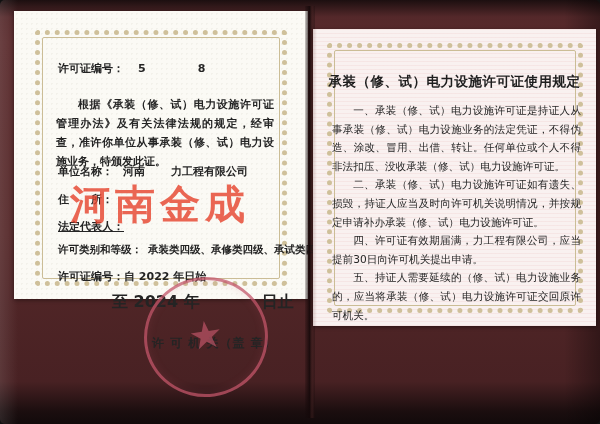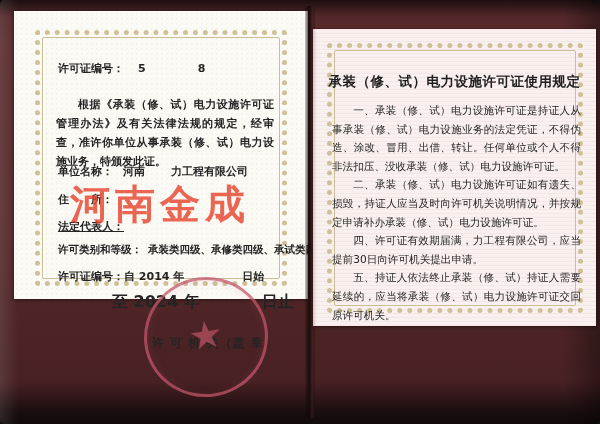--- a/index.html
+++ b/index.html
@@ -38,21 +38,21 @@
   .intro{top:84px;left:42px;width:218px;font-size:11px;font-weight:bold;line-height:19px;white-space:normal;text-align:justify;}
   .intro .ind{text-indent:2em;}
   .row-company{top:153px;left:44px;font-size:11px;}
   .row-company .val{margin-left:10px;}
   .row-company .gap{display:inline-block;width:26px;}
   .row-address{top:181px;left:44px;font-size:11px;}
   .row-legal{top:208px;left:44px;font-size:11px;text-decoration:underline;}
   .row-category{top:232px;left:44px;font-size:10.5px;}
   .row-category .val{margin-left:6px;font-size:10.5px;}
   .row-valid1{top:258px;left:44px;font-size:11px;}
-  .row-valid1 .suffix{margin-left:58px;}
+  .row-valid1 .suffix{}
   .row-valid2{top:281px;left:98px;font-size:16px;}
   .row-valid2 .suffix{margin-left:62px;}
   .row-authority{top:324px;left:138px;font-size:12px;letter-spacing:1px;}
   .row-date{top:347px;left:120px;font-size:11.5px;}
   .row-date .day{margin-left:96px;}
 
   .watermark{top:166px;left:56px;font-size:40px;font-weight:bold;letter-spacing:5px;
     color:rgba(229,70,48,.82);z-index:5;}
 
   .seal{position:absolute;left:130px;top:266px;width:118px;height:114px;border-radius:50%;
@@ -93,21 +93,21 @@
 
     <div class="tx row-legal">
       <span class="b">法定代表人：</span>
     </div>
 
     <div class="tx row-category">
       <span class="b">许可类别和等级：</span><span class="val b">承装类四级、承修类四级、承试类四级</span>
     </div>
 
     <div class="tx row-valid1">
-      <span class="b">许可证编号：</span><span class="b">自 2014 年</span><span class="suffix b">日始</span>
+      <span class="b">许可证编号：</span><span class="b">自 2022 年</span><span class="suffix b">日始</span>
     </div>
 
     <div class="tx row-valid2">
       <span class="b">至 2024 年</span><span class="suffix b">日止</span>
     </div>
 
     <div class="tx row-authority b">许 可 机 关（盖 章）</div>
 
 
     <div class="tx watermark">河南金成</div>
@@ -121,16 +121,16 @@
 
   <div class="page page-right">
     <div class="deco-frame frame-right"></div>
 
     <div class="tx reg-title">承装（修、试）电力设施许可证使用规定</div>
 
     <div class="rules">
       <p>一、承装（修、试）电力设施许可证是持证人从事承装（修、试）电力设施业务的法定凭证，不得伪造、涂改、冒用、出借、转让。任何单位或个人不得非法扣压、没收承装（修、试）电力设施许可证。</p>
       <p>二、承装（修、试）电力设施许可证如有遗失、损毁，持证人应当及时向许可机关说明情况，并按规定申请补办承装（修、试）电力设施许可证。</p>
       <p>四、许可证有效期届满，力工程有限公司，应当提前30日向许可机关提出申请。</p>
-      <p>五、持证人依法终止承装（修、试）持证人需要延续的，应当将承装（修、试）电力设施许可证交回原许可机关。</p>
+      <p>五、持证人需要延续的（修、试）电力设施业务的，应当将承装（修、试）电力设施许可证交回原许可机关。</p>
     </div>
   </div>
 </div>
 
 </body></html>

